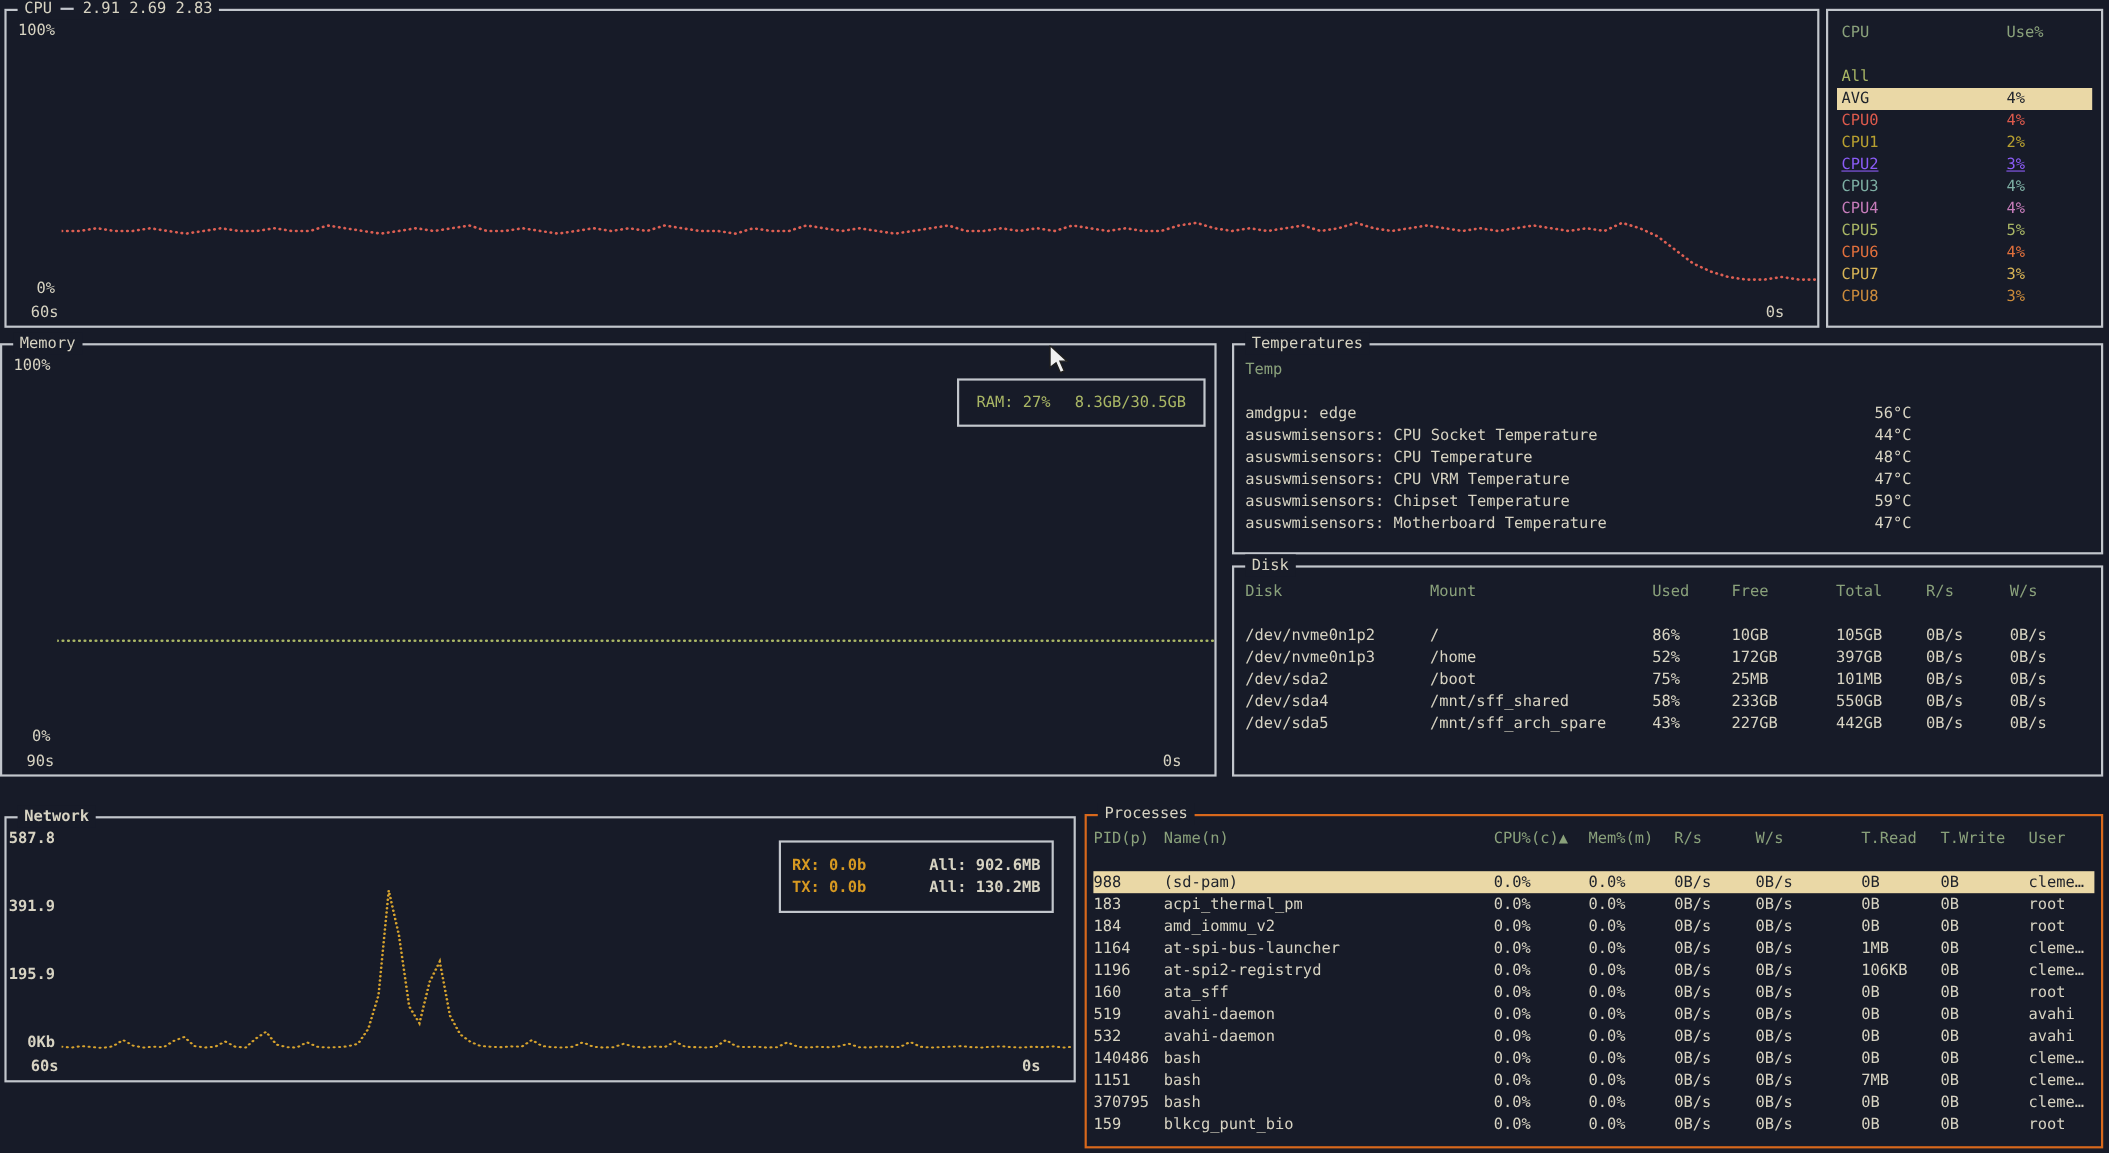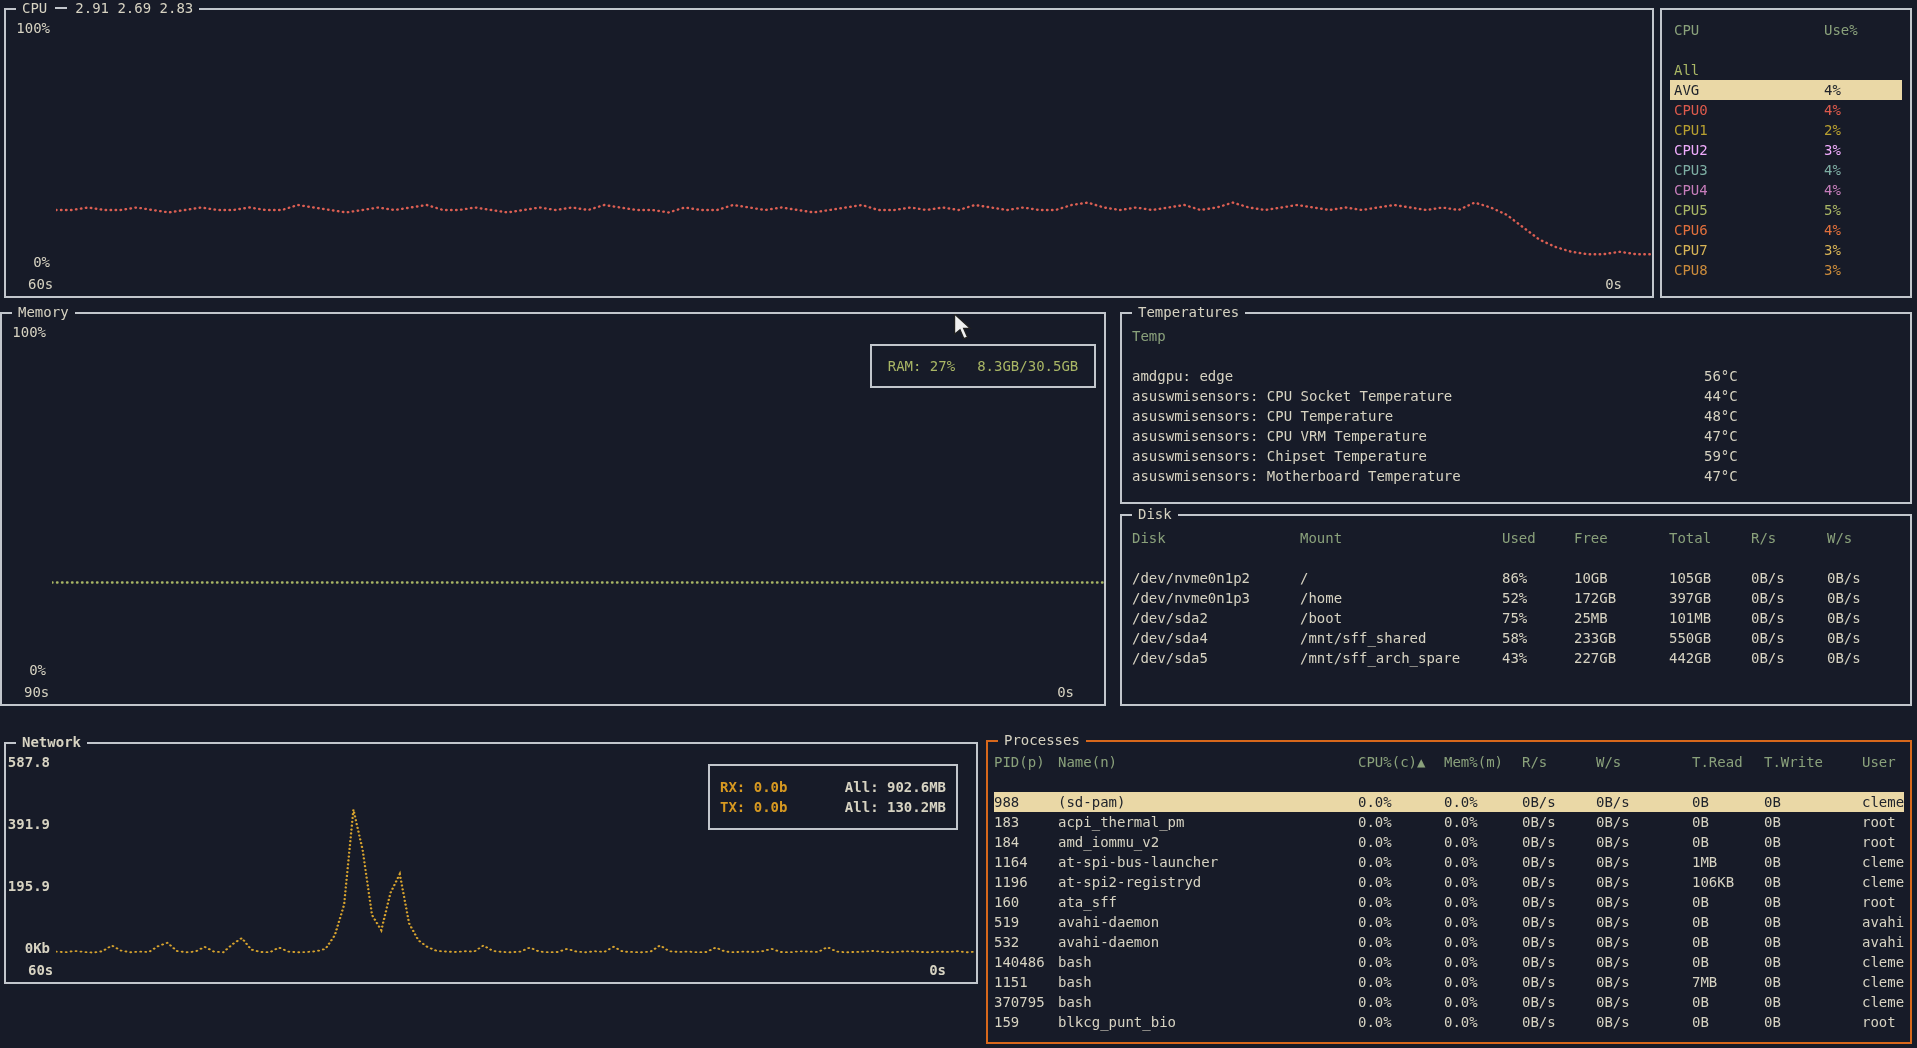--- a/index.html
+++ b/index.html
@@ -56,21 +56,21 @@
   #disk-panel     { left: 1120px; top: 514px; width: 792px;  height: 192px; }
   #network-panel  { left: 4px;    top: 742px; width: 974px;  height: 242px; font-weight: bold; }
   #processes-panel{ left: 986px;  top: 740px; width: 926px;  height: 304px; padding: 10px 6px 4px; }
 
   .cpu-legend-row { display: flex; padding: 0 4px; }
   .cpu-legend-row .nm { width: 150px; }
 
   .grid-temps { display: grid; grid-template-columns: 572px auto; }
   .grid-disk  { display: grid; grid-template-columns: 168px 202px 72px 95px 82px 76px auto; }
   .grid-proc  { display: grid; grid-template-columns: 64px 300px 86px 78px 74px 96px 72px 80px auto; }
-  .grid-proc > span:last-child { overflow: hidden; margin-left: 18px; }
+  .grid-proc > span:last-child { overflow: hidden; }
 
   #mouse-cursor { position: absolute; left: 952px; top: 314px; z-index: 20; }
 </style>
 </head>
 <body style="--bg: #171b28; --border: #c2c6cc; --text: #d7d3c2; --header: #8aa17b; --green: #a9b665; --yellow: #d79921; --hl-bg: #ead8a6; --hl-text: #20242c; --accent-orange: #d8681c;">
 
 <div class="panel graph-panel" id="cpu-panel">
   <div class="panel-title">
     <span>CPU</span>
     <span class="dash"></span>
@@ -112,21 +112,21 @@
       <div class="cpu-legend-row row-h" style="color: rgb(221, 90, 76);">
         <span class="nm">CPU0</span>
         <span>4%</span>
       </div>
 
       <div class="cpu-legend-row row-h" style="color: rgb(184, 160, 48);">
         <span class="nm">CPU1</span>
         <span>2%</span>
       </div>
 
-      <div class="cpu-legend-row row-h" style="color: #f0abfc;">
+      <div class="cpu-legend-row row-h" style="color: #8b5cf6; text-decoration: underline;">
         <span class="nm">CPU2</span>
         <span>3%</span>
       </div>
 
       <div class="cpu-legend-row row-h" style="color: rgb(125, 174, 163);">
         <span class="nm">CPU3</span>
         <span>4%</span>
       </div>
 
       <div class="cpu-legend-row row-h" style="color: rgb(199, 125, 187);">

